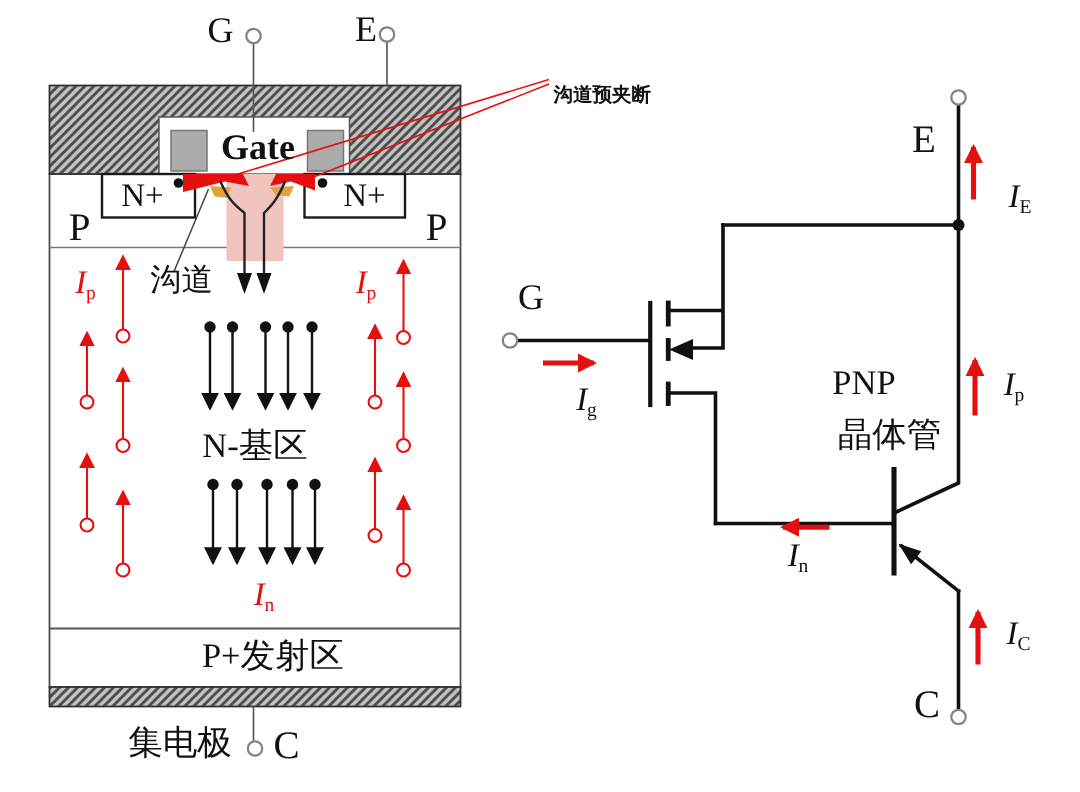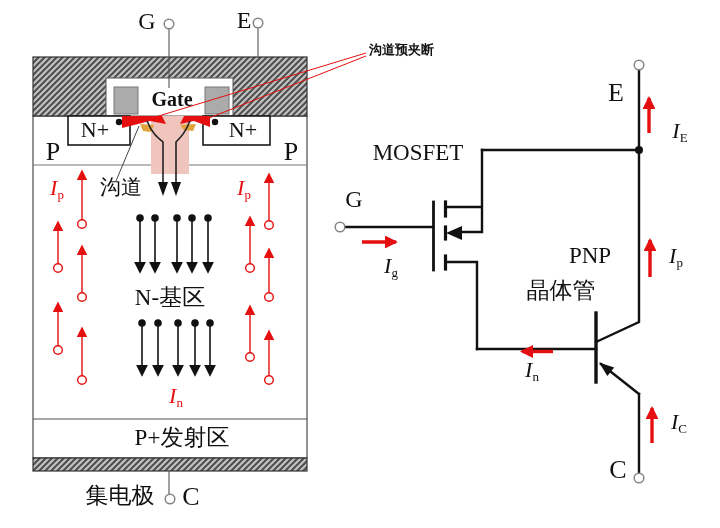--- a/index.html
+++ b/index.html
@@ -16,21 +16,21 @@
   .label{
     position:absolute;transform:translate(-50%,-50%);
     white-space:nowrap;color:#111;line-height:1;
   }
   .left-anchor{transform:translate(0,-50%);}
   .red{color:var(--red);}
   .bold{font-weight:bold;}
   .sans{font-family:"Liberation Sans","DejaVu Sans",sans-serif;}
   .cur .ci{font-style:italic;font-size:22px;}
   .cur sub{font-size:13px;font-style:normal;vertical-align:-4px;}
-  .fs13{font-size:13px;}.fs20{font-size:20px;text-align:right;}.fs21{font-size:21px;}
+  .fs13{font-size:13px;}.fs20{font-size:24px;text-align:right;}.fs21{font-size:21px;}
   .fs22{font-size:22px;}.fs23{font-size:23px;}.fs24{font-size:24px;}.fs26{font-size:26px;}
 
   
   .w{stroke:#111;stroke-width:2.4;fill:none;stroke-linecap:square;}
   .w28{stroke-width:2.8;}
   .w32{stroke-width:3.2;}
   .w34{stroke-width:3.4;}
   .tl{stroke:#555;stroke-width:1.1;fill:none;}
   .curve{stroke:#222;stroke-width:1.6;fill:none;}
   .boxline{stroke:#4c4c4c;stroke-width:1.2;fill:none;}
@@ -208,27 +208,26 @@
 <div class="label fs26" style="left:53px;top:152px;">P</div>
 <div class="label fs26" style="left:291px;top:152px;">P</div>
 <div class="label fs21" style="left:121px;top:187px;">沟道</div>
 <div class="label cur red" style="left:57px;top:189px;"><span class="ci">I</span><sub>p</sub></div>
 <div class="label cur red" style="left:244px;top:189px;"><span class="ci">I</span><sub>p</sub></div>
 <div class="label fs23" style="left:170px;top:297px;">N-基区</div>
 <div class="label cur red" style="left:176px;top:397px;"><span class="ci">I</span><sub>n</sub></div>
 <div class="label fs23" style="left:120px;top:495px;">集电极</div>
 <div class="label fs23" style="left:182px;top:437px;">P+发射区</div>
 <div class="label fs26" style="left:191px;top:497px;">C</div>
-<div class="label fs13 bold sans left-anchor" style="left:369px;top:49px;text-align:right;">沟道预夹断</div>
-
-<div class="label fs23" style="left:418px;top:152px;">MOSFET</div>
+<div class="label fs13 bold sans left-anchor" style="left:369px;top:63px;text-align:right;">沟道预夹断</div>
+
 <div class="label fs24" style="left:354px;top:199px;">G</div>
 <div class="label cur" style="left:391px;top:267px;"><span class="ci">I</span><sub>g</sub></div>
-<div class="label fs23" style="left:590px;top:255px;">PNP</div>
-<div class="label fs23" style="left:561px;top:290px;">晶体管</div>
+<div class="label fs23" style="left:576px;top:255px;">PNP</div>
+<div class="label fs23" style="left:593px;top:290px;">晶体管</div>
 <div class="label cur" style="left:532px;top:371px;"><span class="ci">I</span><sub>n</sub></div>
 <div class="label fs26" style="left:616px;top:93px;">E</div>
 <div class="label cur" style="left:680px;top:112px;margin-top:20px;"><span class="ci">I</span><sub>E</sub></div>
 <div class="label cur" style="left:676px;top:257px;"><span class="ci">I</span><sub>p</sub></div>
 <div class="label cur" style="left:679px;top:423px;text-align:right;"><span class="ci">I</span><sub>C</sub></div>
 <div class="label fs26" style="left:618px;top:470px;">C</div>
 
 </div>
 
 </body></html>

